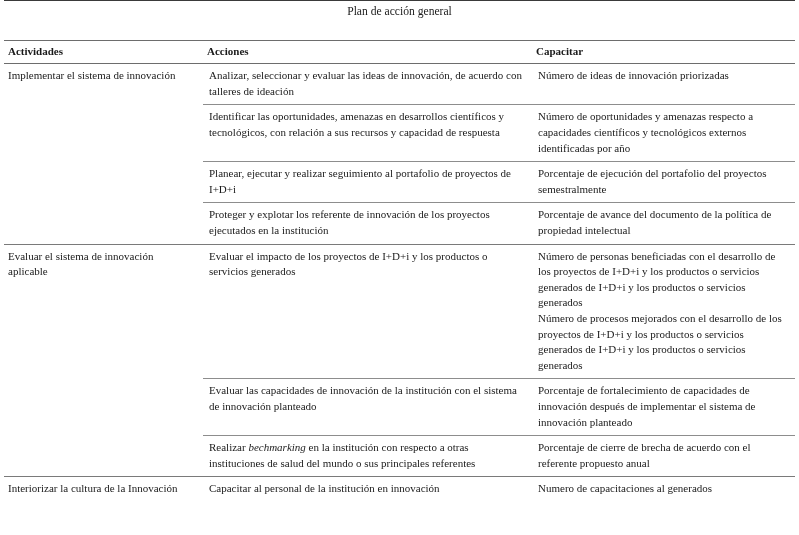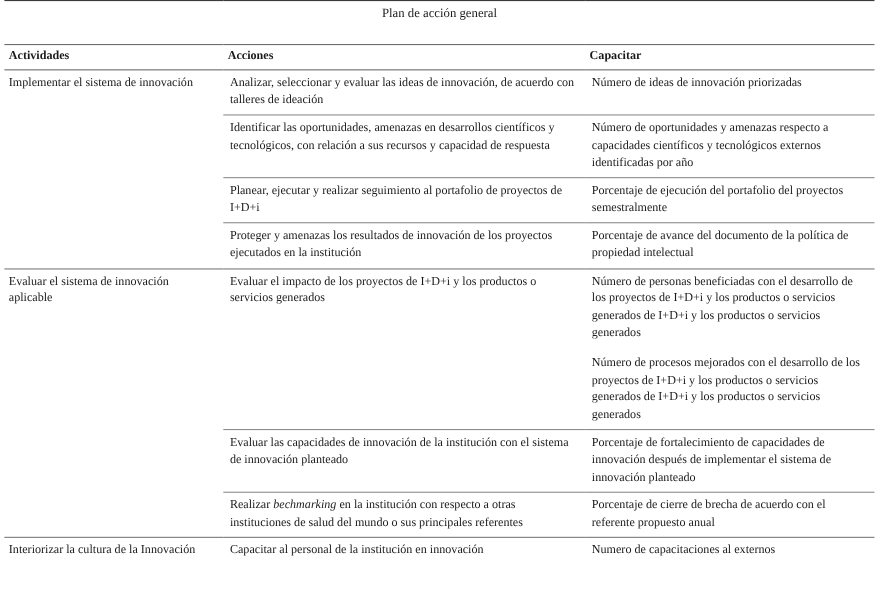--- a/index.html
+++ b/index.html
@@ -64,21 +64,21 @@
   tr.sep-full > td { border-top: 1.1px solid #7a7a7a; }
 
   
   tr.sep-part > td.col-act,
   tr.sep-part > td.col-ind { border-top: 1.1px solid #8d8d8d; }
 
   td.col-act { padding-left: 6px; margin-top: 15px; }
   td.col-ind { padding-left: 6px; }
 
   .p { margin: 0; }
-  .p + .p { margin-top: 12px; }
+  .p + .p { margin-top: 0px; }
   em.it { font-style: italic; }
 </style>
 </head>
 <body>
 
 <div id="table-wrap">
   <table class="plan">
     <colgroup>
       <col class="c1">
       <col class="c2">
@@ -108,21 +108,21 @@
 
       <tr class="sep-part">
         <td class="cell col-activity"></td>
         <td class="cell col-act">Planear, ejecutar y realizar seguimiento al portafolio de proyectos de I+D+i</td>
         <td class="cell col-ind">Porcentaje de ejecución del portafolio del proyectos semestralmente</td>
       </tr>
 
 
       <tr class="sep-part">
         <td class="cell col-activity"></td>
-        <td class="cell col-act">Proteger y amenazas los resultados de innovación de los proyectos ejecutados en la institución</td>
+        <td class="cell col-act">Proteger y explotar los referente de innovación de los proyectos ejecutados en la institución</td>
         <td class="cell col-ind">Porcentaje de avance del documento de la política de propiedad intelectual</td>
       </tr>
 
       <tr class="sep-full">
         <td class="cell col-activity">Evaluar el sistema de innovación aplicable</td>
         <td class="cell col-act">Evaluar el impacto de los proyectos de I+D+i y los productos o servicios generados</td>
         <td class="cell col-ind">
           <p class="p">Número de personas beneficiadas con el desarrollo de los proyectos de I+D+i y los productos o servicios generados de I+D+i y los productos o servicios generados</p>
           <p class="p">Número de procesos mejorados con el desarrollo de los proyectos de I+D+i y los productos o servicios generados de I+D+i y los productos o servicios generados</p>
         </td>
@@ -136,18 +136,18 @@
 
       <tr class="sep-part">
         <td class="cell col-activity"></td>
         <td class="cell col-act"><span>Realizar </span><em class="it">bechmarking</em><span> en la institución con respecto a otras instituciones de salud del mundo o sus principales referentes</span></td>
         <td class="cell col-ind">Porcentaje de cierre de brecha de acuerdo con el referente propuesto anual</td>
       </tr>
 
       <tr class="sep-full">
         <td class="cell col-activity">Interiorizar la cultura de la Innovación</td>
         <td class="cell col-act">Capacitar al personal de la institución en innovación</td>
-        <td class="cell col-ind">Numero de capacitaciones al externos</td>
+        <td class="cell col-ind">Numero de capacitaciones al generados</td>
       </tr>
 
     </tbody>
   </table>
 </div>
 
 </body></html>

